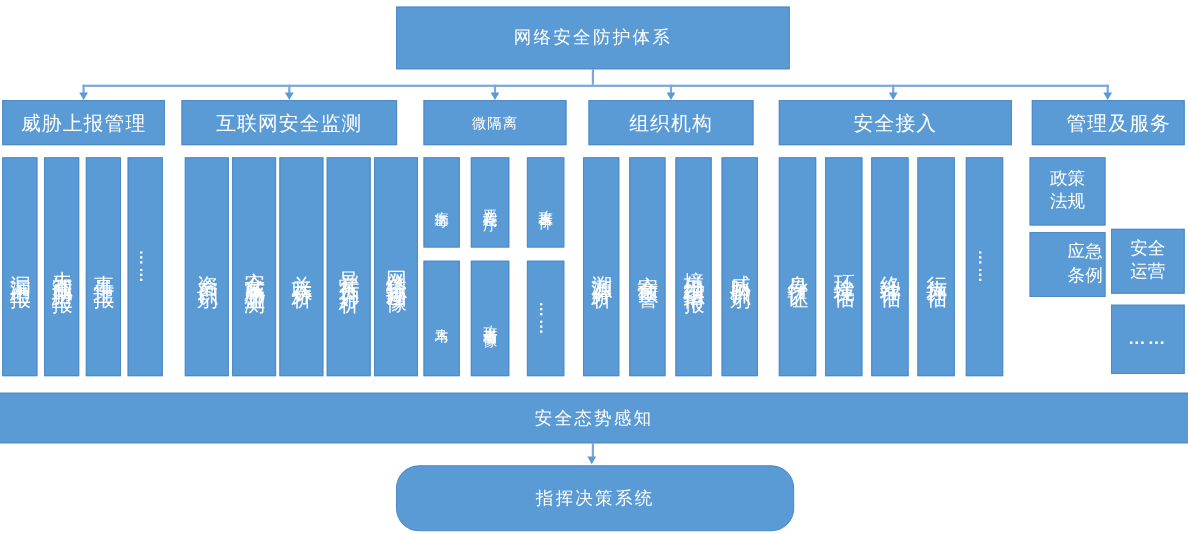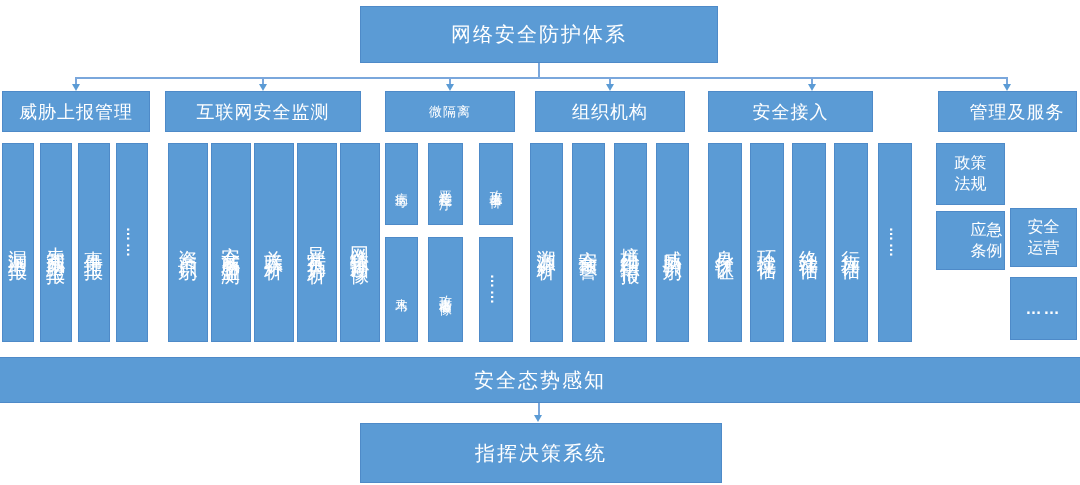--- a/index.html
+++ b/index.html
@@ -9,21 +9,21 @@
     font-family:"Liberation Sans","DejaVu Sans",sans-serif;
   }
   .box{
     position:absolute;box-sizing:border-box;
     background:var(--box-fill,#5b9bd5);
     border:1px solid var(--box-border,#4e8ac8);
     color:var(--text,#fff);
     display:flex;align-items:center;justify-content:center;
     text-align:center;
   }
-  .big{font-size:20px;letter-spacing:2px;}
+  .big{font-size:16px;letter-spacing:2px;}
   .hdr{font-size:18px;letter-spacing:1px;}
   .hdr-small{font-size:13px;letter-spacing:1px;}
   .vbar{writing-mode:vertical-rl;text-orientation:mixed;font-size:19px;letter-spacing:4px;line-height:1;}
   .vsmall{writing-mode:vertical-rl;text-orientation:mixed;font-size:13px;letter-spacing:2px;line-height:1;}
   .vdots{font-size:14px;letter-spacing:2px;font-weight:bold;}
   .cell{font-size:16px;}
   .cell .wrap{display:inline-block;width:2.25em;line-height:1.3;text-align:center;}
   .cline{position:absolute;background:var(--connector,#7aa7dc);}
   .ahead{
     position:absolute;width:0;height:0;
@@ -51,21 +51,21 @@
   <div class="ahead" style="left:606px;top:84px;"></div>
   <div class="cline" style="left:811px;top:77px;width:2px;height:8px;"></div>
   <div class="ahead" style="left:808px;top:84px;"></div>
   <div class="cline" style="left:1006px;top:77px;width:2px;height:8px;"></div>
   <div class="ahead" style="left:1003px;top:84px;"></div>
 
   <div class="box hdr" style="left:2px;top:91px;width:148px;height:41px;">威胁上报管理</div>
   <div class="box hdr" style="left:165px;top:91px;width:196px;height:41px;">互联网安全监测</div>
   <div class="box hdr-small" style="left:385px;top:91px;width:130px;height:41px;">微隔离</div>
   <div class="box hdr" style="left:535px;top:91px;width:150px;height:41px;">组织机构</div>
-  <div class="box hdr" style="left:708px;top:91px;width:165px;height:41px;">安全接入</div>
+  <div class="box hdr" style="left:708px;top:91px;width:212px;height:41px;">安全接入</div>
   <div class="box hdr" style="left:938px;top:91px;width:139px;height:41px;padding-left:19px;">管理及服务</div>
 
   <div class="box vbar" style="left:2px;top:143px;width:32px;height:199px;">漏洞上报</div>
   <div class="box vbar" style="left:40px;top:143px;width:32px;height:199px;">未知威胁上报</div>
   <div class="box vbar" style="left:78px;top:143px;width:32px;height:199px;">事件上报</div>
   <div class="box vbar vdots" style="left:116px;top:143px;width:32px;height:199px;">……</div>
 
   <div class="box vbar" style="left:168px;top:143px;width:40px;height:199px;">资产识别</div>
   <div class="box vbar" style="left:211px;top:143px;width:40px;height:199px;">安全威胁监测</div>
   <div class="box vbar" style="left:254px;top:143px;width:40px;height:199px;">关联分析</div>
@@ -99,15 +99,15 @@
   <div class="box cell" style="left:1010px;top:208px;width:67px;height:59px;">
       <span class="wrap">安全运营</span>
     </div>
   <div class="box cell vdots" style="left:1010px;top:277px;width:67px;height:63px;">……</div>
 
   <div class="box big" style="left:-2px;top:357px;width:1084px;height:46px;">安全态势感知</div>
 
   <div class="cline" style="left:538px;top:403px;width:2px;height:13px;"></div>
   <div class="ahead" style="left:534px;top:415px;"></div>
 
-  <div class="box big" style="left:360px;top:423px;width:362px;height:60px;">指挥决策系统</div>
+  <div class="box big" style="left:360px;top:423px;width:362px;height:60px;border-radius:21px;">指挥决策系统</div>
 
 </div>
 
 </body></html>

